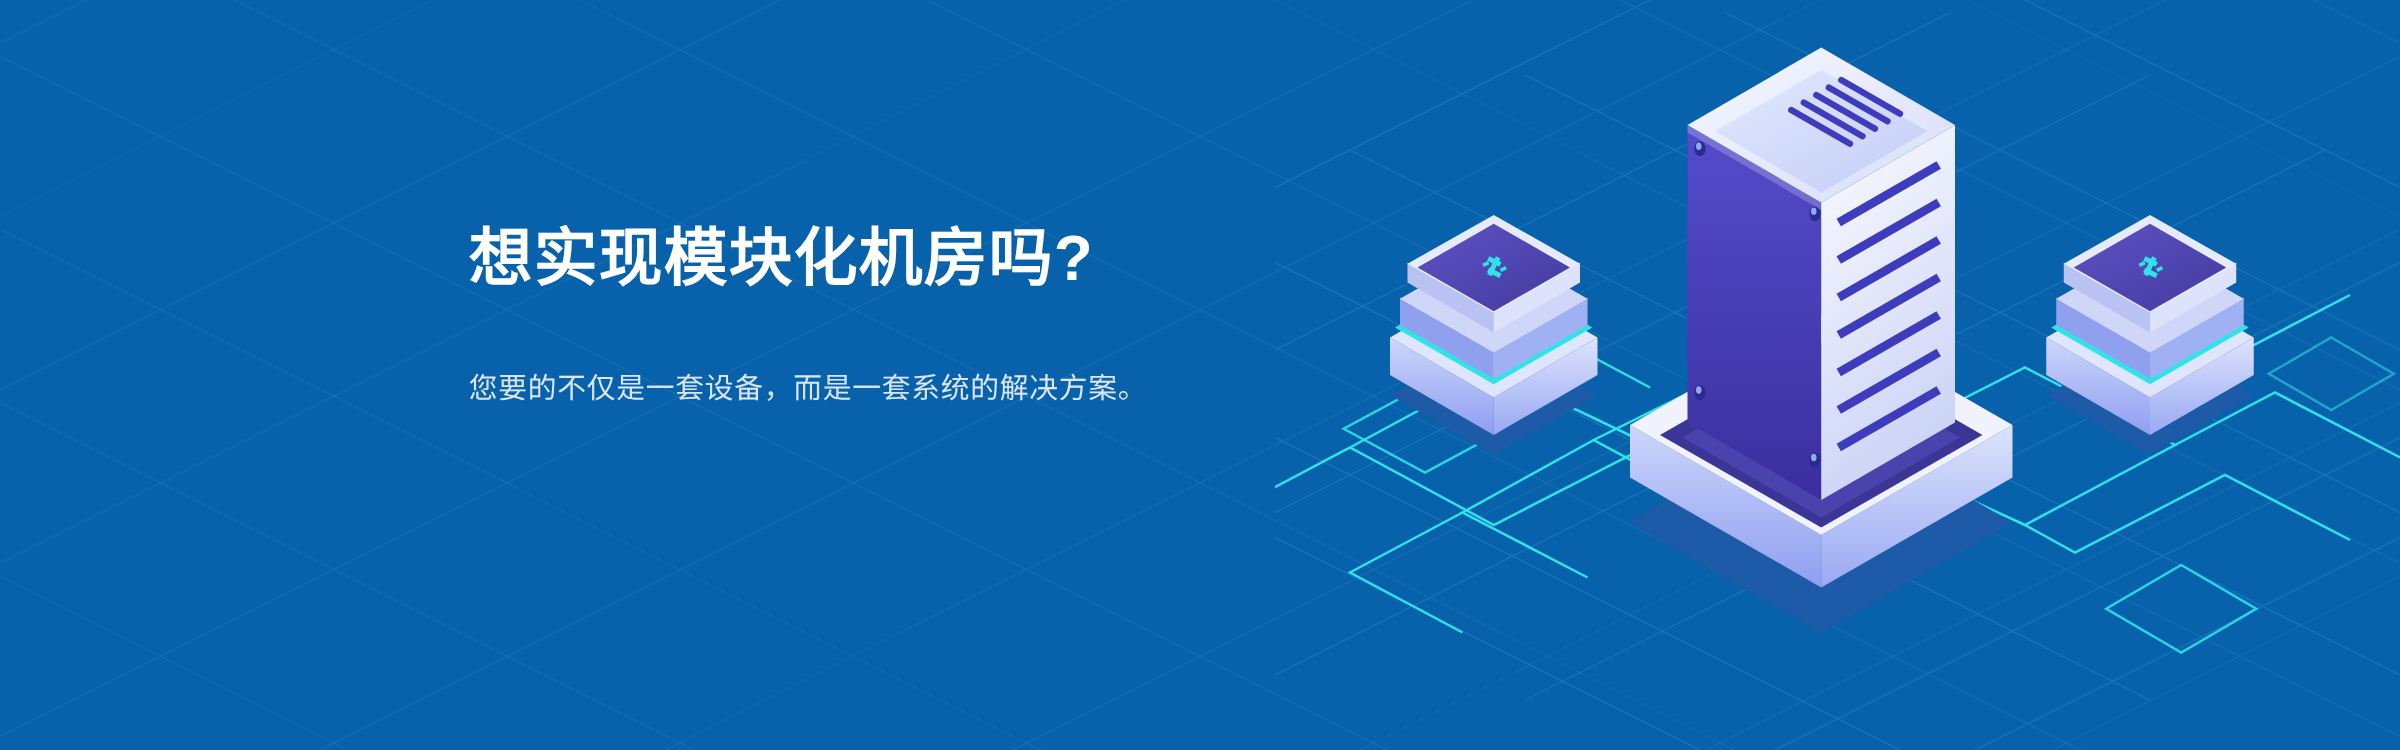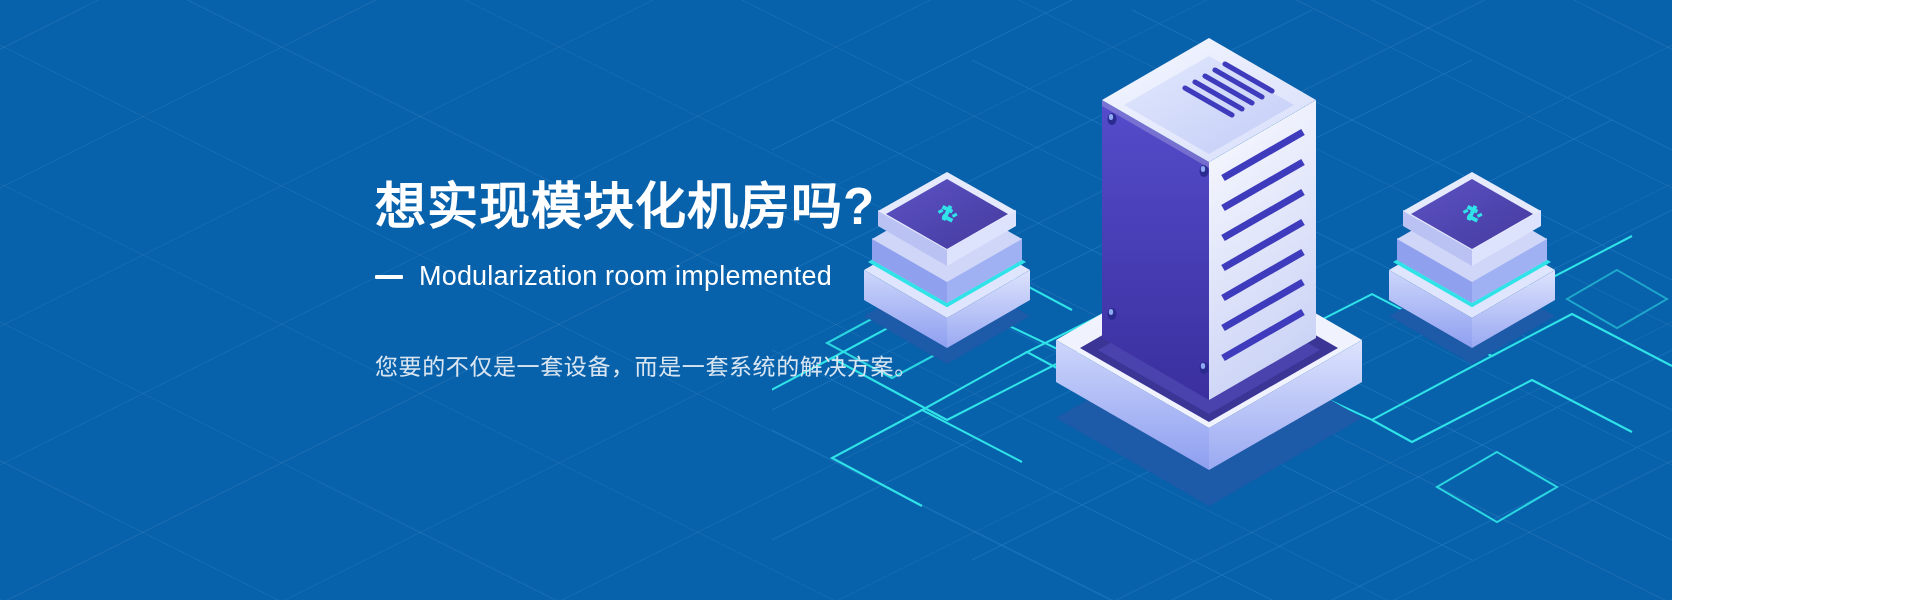--- a/index.html
+++ b/index.html
@@ -4,21 +4,21 @@
 <title>Banner</title>
 <style>
   * { margin:0; padding:0; box-sizing:border-box; }
   html, body {
     width:1920px; height:600px;
     overflow:hidden;
     font-family:"Liberation Sans","DejaVu Sans",sans-serif;
   }
   .banner {
     position:relative;
-    width:1672px; height:600px;
+    width:1920px; height:600px;
     background:#0861ab;
     overflow:hidden;
   }
   
   .iso-grid {
     position:absolute; inset:0;
     background-image:
       repeating-linear-gradient(26.57deg,
         rgba(255,255,255,0.055) 0px, rgba(255,255,255,0.055) 1px,
         rgba(255,255,255,0) 1px, rgba(255,255,255,0) 124px),
@@ -264,20 +264,16 @@
           <ellipse cx="431" cy="366" rx="2.2" ry="3" fill="#8fa9f5"></ellipse>
         </g>
 
         <path d="M 330 100 L 437 162 L 437 168 L 330 106 Z" fill="#ffffff" opacity="0.22"></path>
       </g>
     </svg>
   </div>
 
   <div class="copy">
     <h1 class="headline">想实现模块化机房吗?</h1>
-    <div class="sub-row">
-      <span class="sub-dash"></span>
-      <span class="subtitle">Modularization room implemented</span>
-    </div>
     <p class="bodytext">您要的不仅是一套设备，而是一套系统的解决方案。</p>
   </div>
 
 </div>
 
 </body></html>

